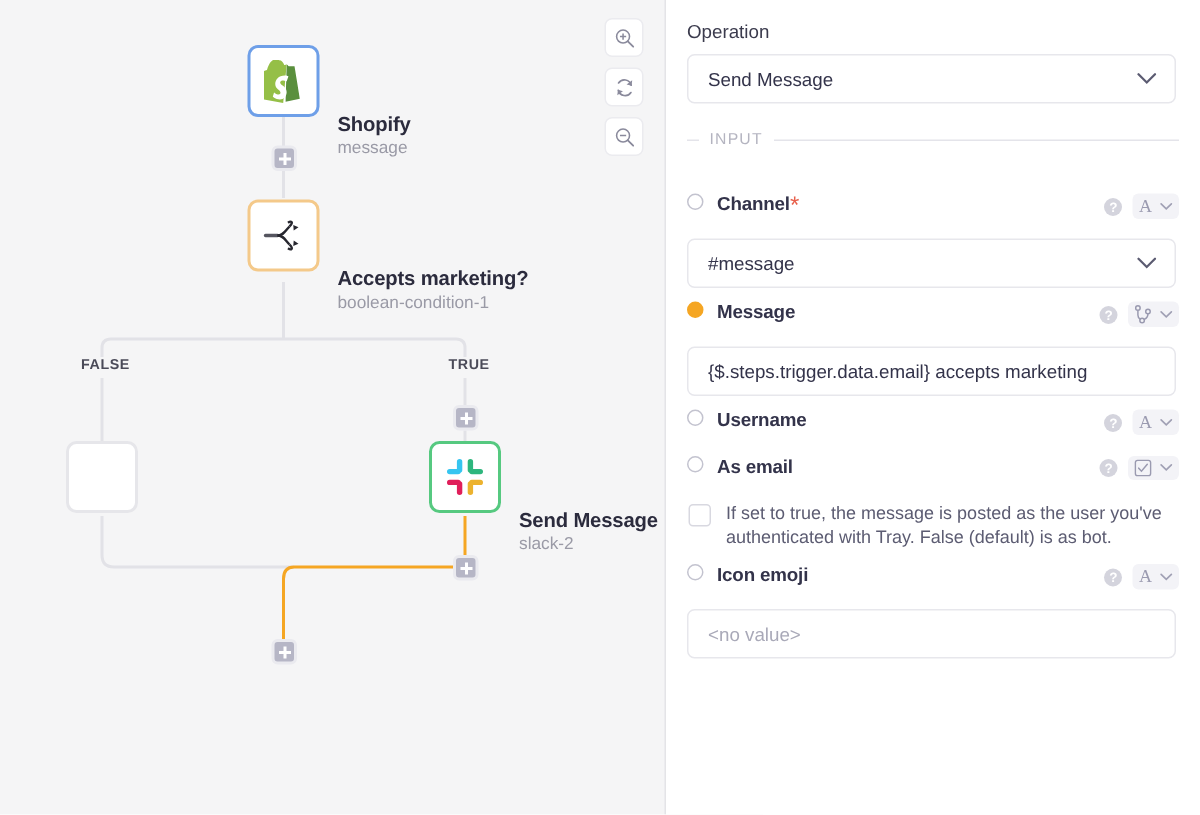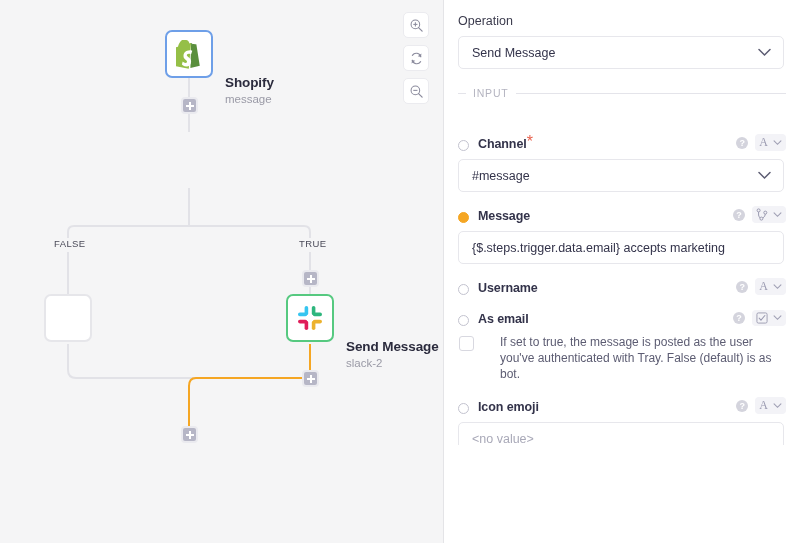--- a/index.html
+++ b/index.html
@@ -55,21 +55,21 @@
   }
   .plus::before, .plus::after {
     content: ""; position: absolute; background: #ffffff;
   }
   .plus::before { left: 2.5px; top: 5.5px; width: 8px; height: 2px; }
   .plus::after  { left: 5.5px; top: 2.5px; width: 2px; height: 8px; }
 
   
   .branch-label {
     position: absolute;
-    font-size: 9.5px; font-weight: normal;
+    font-size: 9.5px; font-weight: bold;
     color: #4a4a58; letter-spacing: 0.4px;
   }
 
   
   .zoom-controls {
     position: absolute; right: 14px; top: 12px;
     display: flex; flex-direction: column; gap: 7px;
   }
   .zoom-btn {
     width: 26px; height: 26px;
@@ -108,21 +108,21 @@
     gap: 7px;
   }
   .divider-line-s { width: 8px; height: 1px; background: #e4e4ea; }
   .divider-line-l { flex: 1; height: 1px; background: #e4e4ea; }
   .divider-text {
     font-size: 10.5px; color: #b4b4c0; letter-spacing: 0.8px;
   }
 
   .field { margin-bottom: 9px; }
   .field-head {
-    display: flex; align-items: flex-end;
+    display: flex; align-items: flex-start;
     height: 22px; margin-bottom: 8px;
   }
   .bullet {
     width: 11px; height: 11px; border-radius: 50%;
     border: 1.4px solid #c3c3cf; background: transparent;
     margin-right: 9px; flex: none;
   }
   .bullet.filled { background: #f5a623; border-color: #f5a623; }
   .field-name {
     font-size: 12.5px; font-weight: bold; color: #33334a;
@@ -141,21 +141,21 @@
   .type-chip {
     display: flex; align-items: center; gap: 5px;
     background: #f3f3f7; border-radius: 4px;
     padding: 2px 4px;
   }
   .type-glyph {
     font-size: 12px; color: #9a9ab0; line-height: 13px;
     font-family: "Liberation Serif", serif;
   }
   .checkbox-row {
-    display: flex; align-items: flex-start; gap: 26px;
+    display: flex; align-items: flex-start; gap: 10px;
     padding-left: 1px;
   }
   .cbx {
     width: 15px; height: 15px; flex: none;
     border: 1.4px solid #d8d8e0; border-radius: 3px;
     background: #ffffff; margin-top: 2px;
   }
   .cbx-text {
     font-size: 12px; color: #5c5c72; line-height: 16px;
     max-width: 300px;
@@ -212,20 +212,37 @@
         </svg>
       </div>
       <div class="node-label">
         <div class="node-title">Shopify</div>
         <div class="node-sub">message</div>
       </div>
     </div>
 
     <div class="plus" style="left:181px; top:97px;"></div>
 
+    <div class="node" style="left:165px; top:133px;">
+      <div class="node-box cond">
+        <svg width="28" height="24" viewBox="0 0 28 24">
+          <path d="M2,12 L10,12" stroke="#55555f" stroke-width="2.2" fill="none" stroke-linecap="round"></path>
+          <path d="M10,12 C14,12 15,9 18,6" stroke="#26262e" stroke-width="1.6" fill="none"></path>
+          <path d="M10,12 C14,12 15,15 18,18" stroke="#26262e" stroke-width="1.6" fill="none"></path>
+          <path d="M18,6 C21,3 19,2 17,3.5" stroke="#26262e" stroke-width="1.6" fill="none"></path>
+          <path d="M18,18 C21,21 19,22 17,20.5" stroke="#26262e" stroke-width="1.6" fill="none"></path>
+          <path d="M20.5,5 L24,6.5 L20.8,8.6 Z" fill="#26262e"></path>
+          <path d="M20.5,19 L24,17.5 L20.8,15.4 Z" fill="#26262e"></path>
+        </svg>
+      </div>
+      <div class="node-label">
+        <div class="node-title">Accepts marketing?</div>
+        <div class="node-sub">boolean-condition-1</div>
+      </div>
+    </div>
 
     <div class="branch-label" style="left:54px; top:238px;">FALSE</div>
     <div class="branch-label" style="left:299px; top:238px;">TRUE</div>
 
     <div class="plus" style="left:302px; top:270px;"></div>
 
     <div class="node" style="left:44px; top:294px;">
       <div class="node-box empty"></div>
     </div>
 

